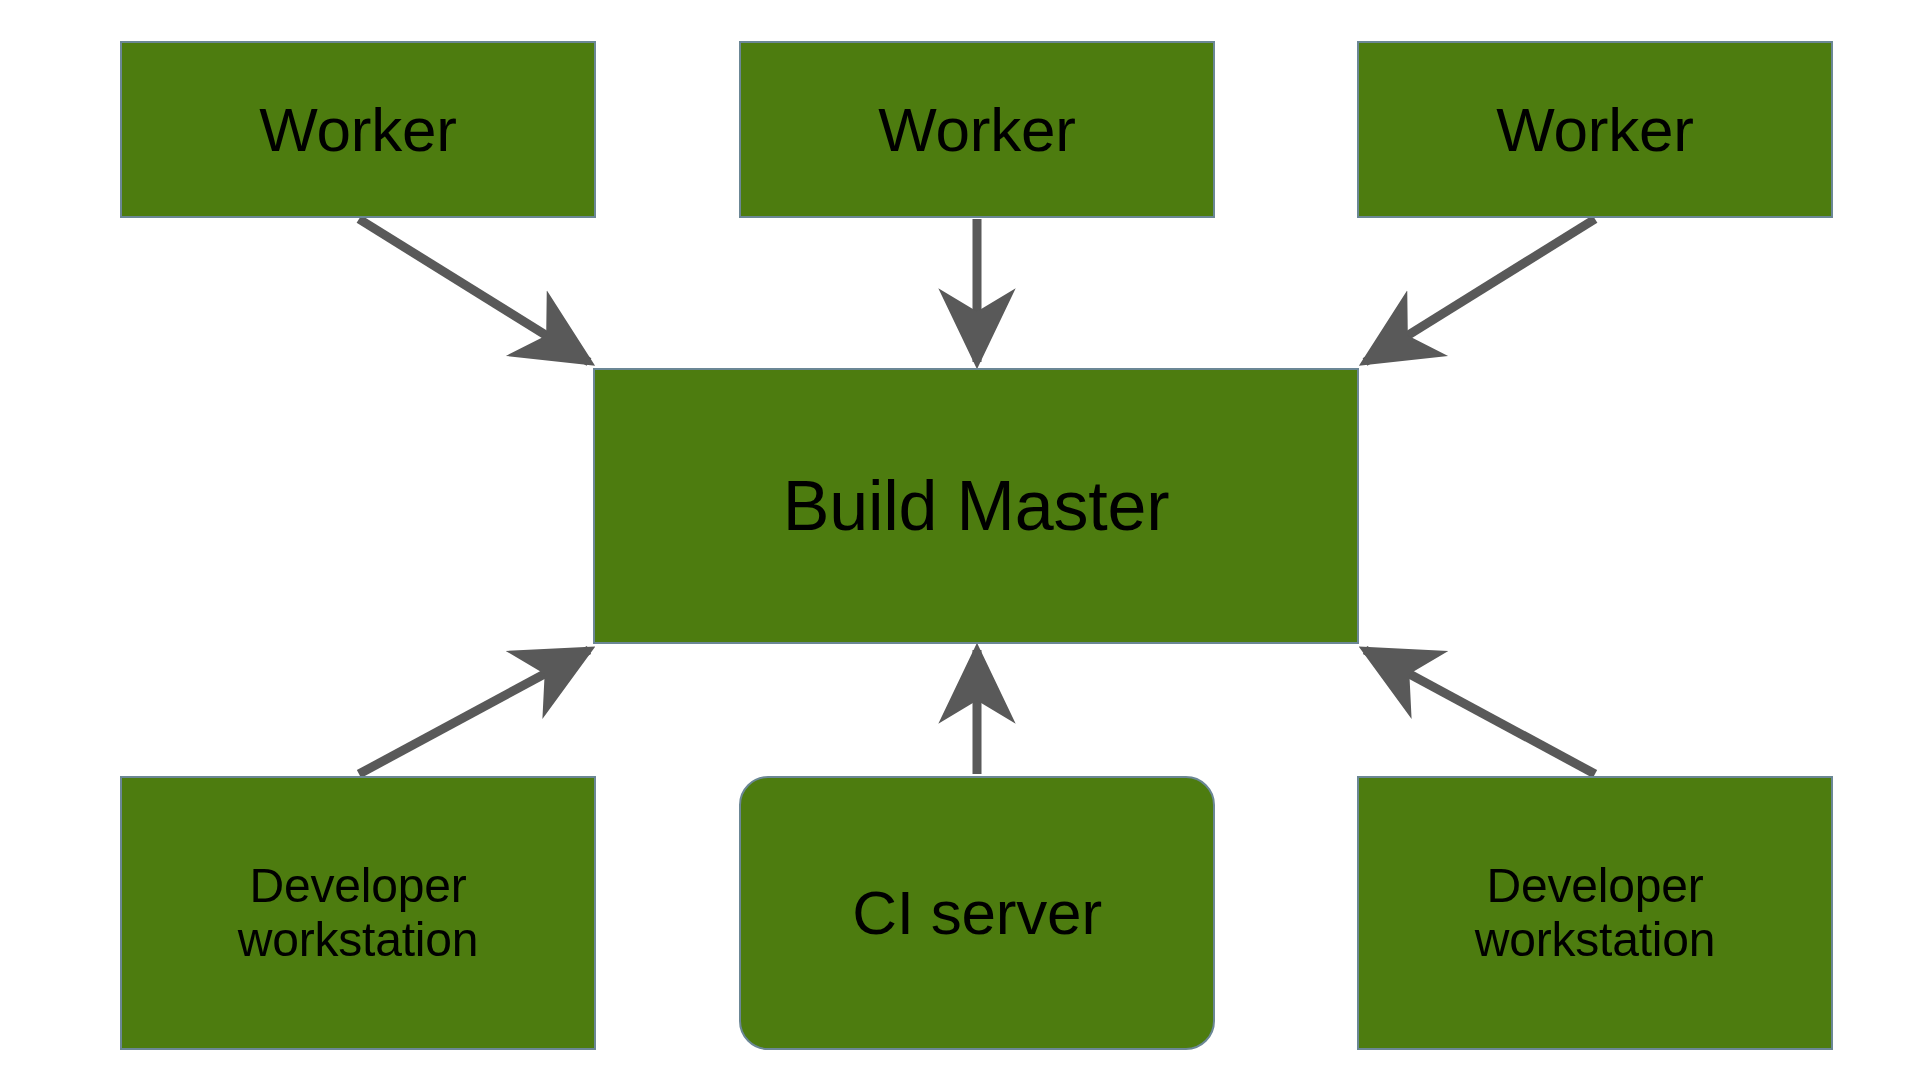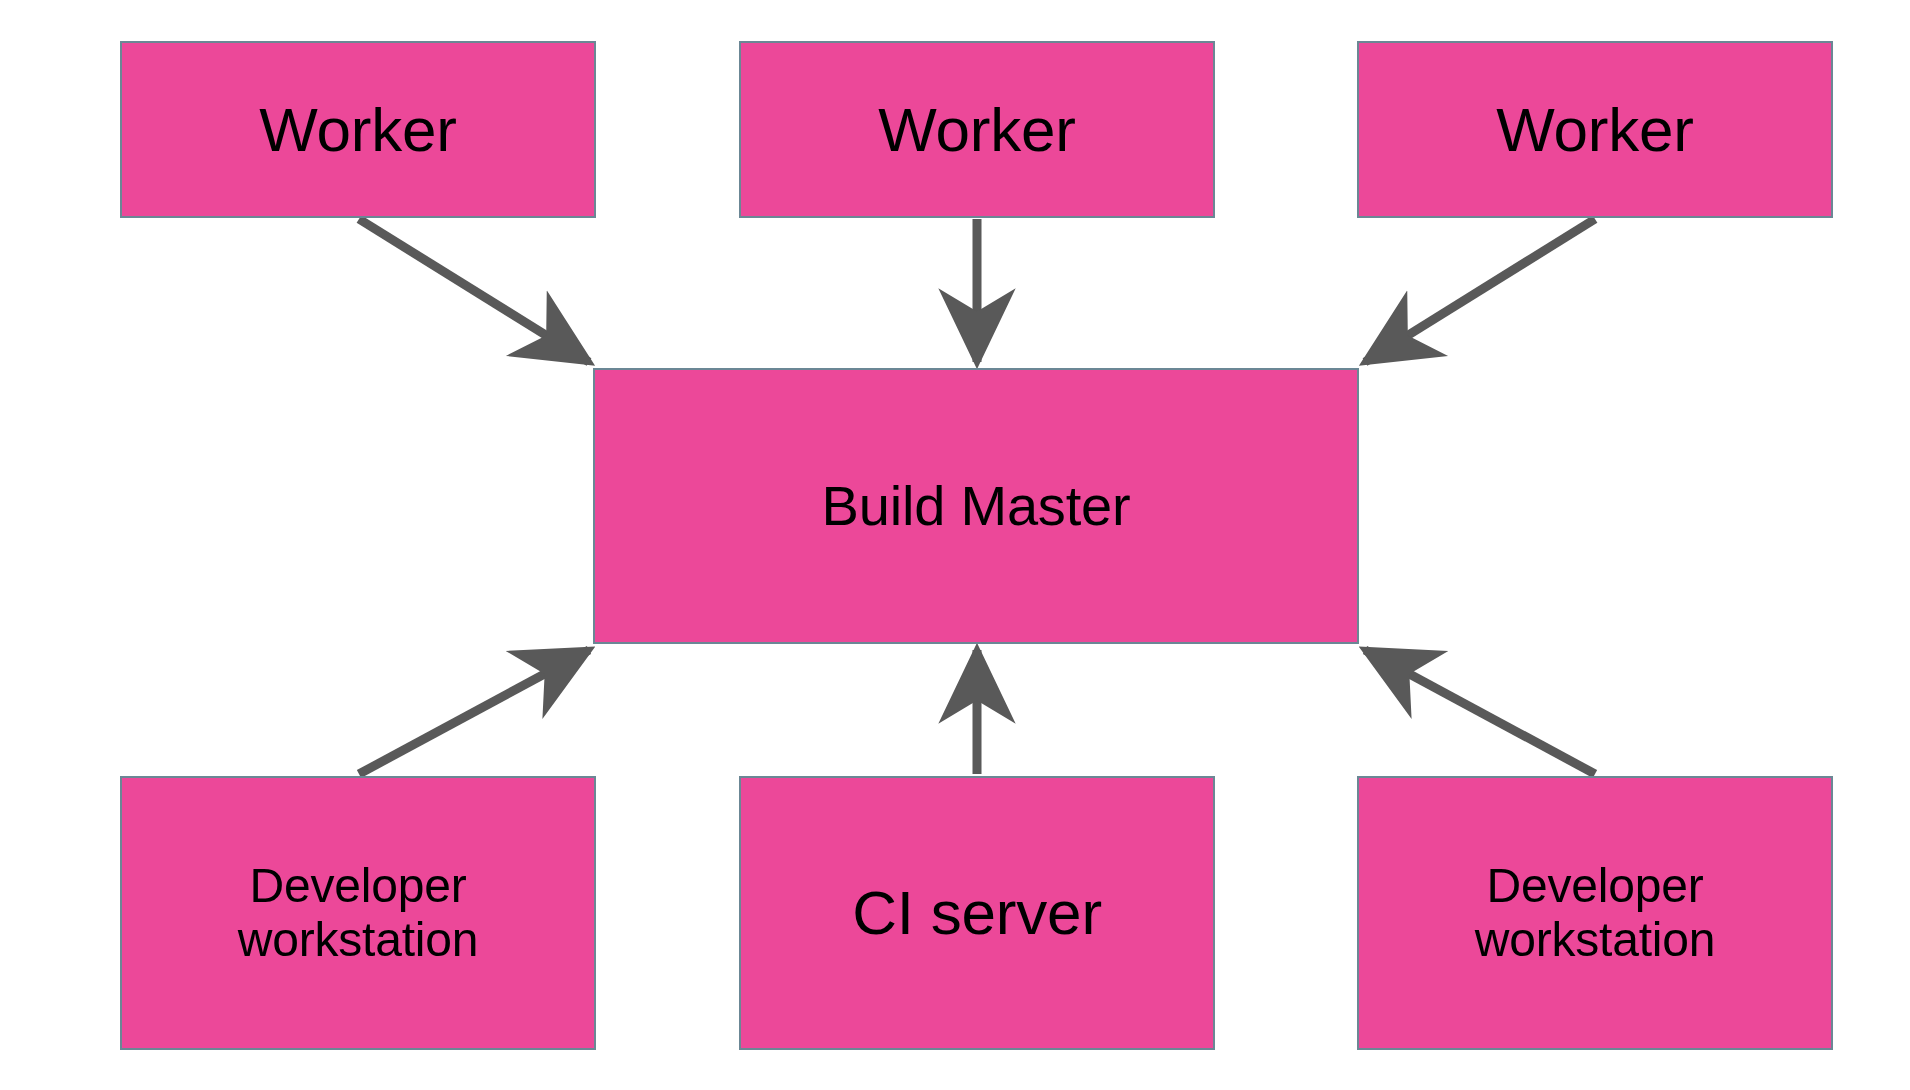--- a/index.html
+++ b/index.html
@@ -22,21 +22,21 @@
     position: absolute;
     left: 0;
     top: 0;
     width: 1910px;
     height: 1090px;
     pointer-events: none;
   }
   .node {
     position: absolute;
     box-sizing: border-box;
-    background: #ec4899;
+    background: #4d7c0f;
     border: 2px solid #6b8795;
     display: flex;
     align-items: center;
     justify-content: center;
     text-align: center;
     color: #000000;
     z-index: 2;
   }
   .node-label {
     font-family: "Liberation Sans", sans-serif;
@@ -47,27 +47,27 @@
     letter-spacing: -0.2px;
   }
   
   #node-worker-1 { left: 120px;  top: 41px;  width: 476px; height: 177px; }
   #node-worker-2 { left: 739px;  top: 41px;  width: 476px; height: 177px; }
   #node-worker-3 { left: 1357px; top: 41px;  width: 476px; height: 177px; }
   
   #node-build-master { left: 593px; top: 368px; width: 766px; height: 276px; }
   
   #node-dev-ws-1 { left: 120px;  top: 776px; width: 476px; height: 274px; }
-  #node-ci-server { left: 739px;  top: 776px; width: 476px; height: 274px; }
+  #node-ci-server { left: 739px;  top: 776px; width: 476px; height: 274px; border-radius: 29px; }
   #node-dev-ws-2 { left: 1357px; top: 776px; width: 476px; height: 274px; }
 
   #node-worker-1 .node-label,
   #node-worker-2 .node-label,
   #node-worker-3 .node-label { font-size: 62px; }
-  #node-build-master .node-label { font-size: 56px; }
+  #node-build-master .node-label { font-size: 70px; }
   #node-dev-ws-1 .node-label,
   #node-dev-ws-2 .node-label { font-size: 48px; }
   #node-ci-server .node-label { font-size: 62px; }
 </style>
 </head>
 <body>
 
 <div id="canvas">
 
   <svg id="edges" viewBox="0 0 1910 1090" width="1910" height="1090" xmlns="http://www.w3.org/2000/svg">

